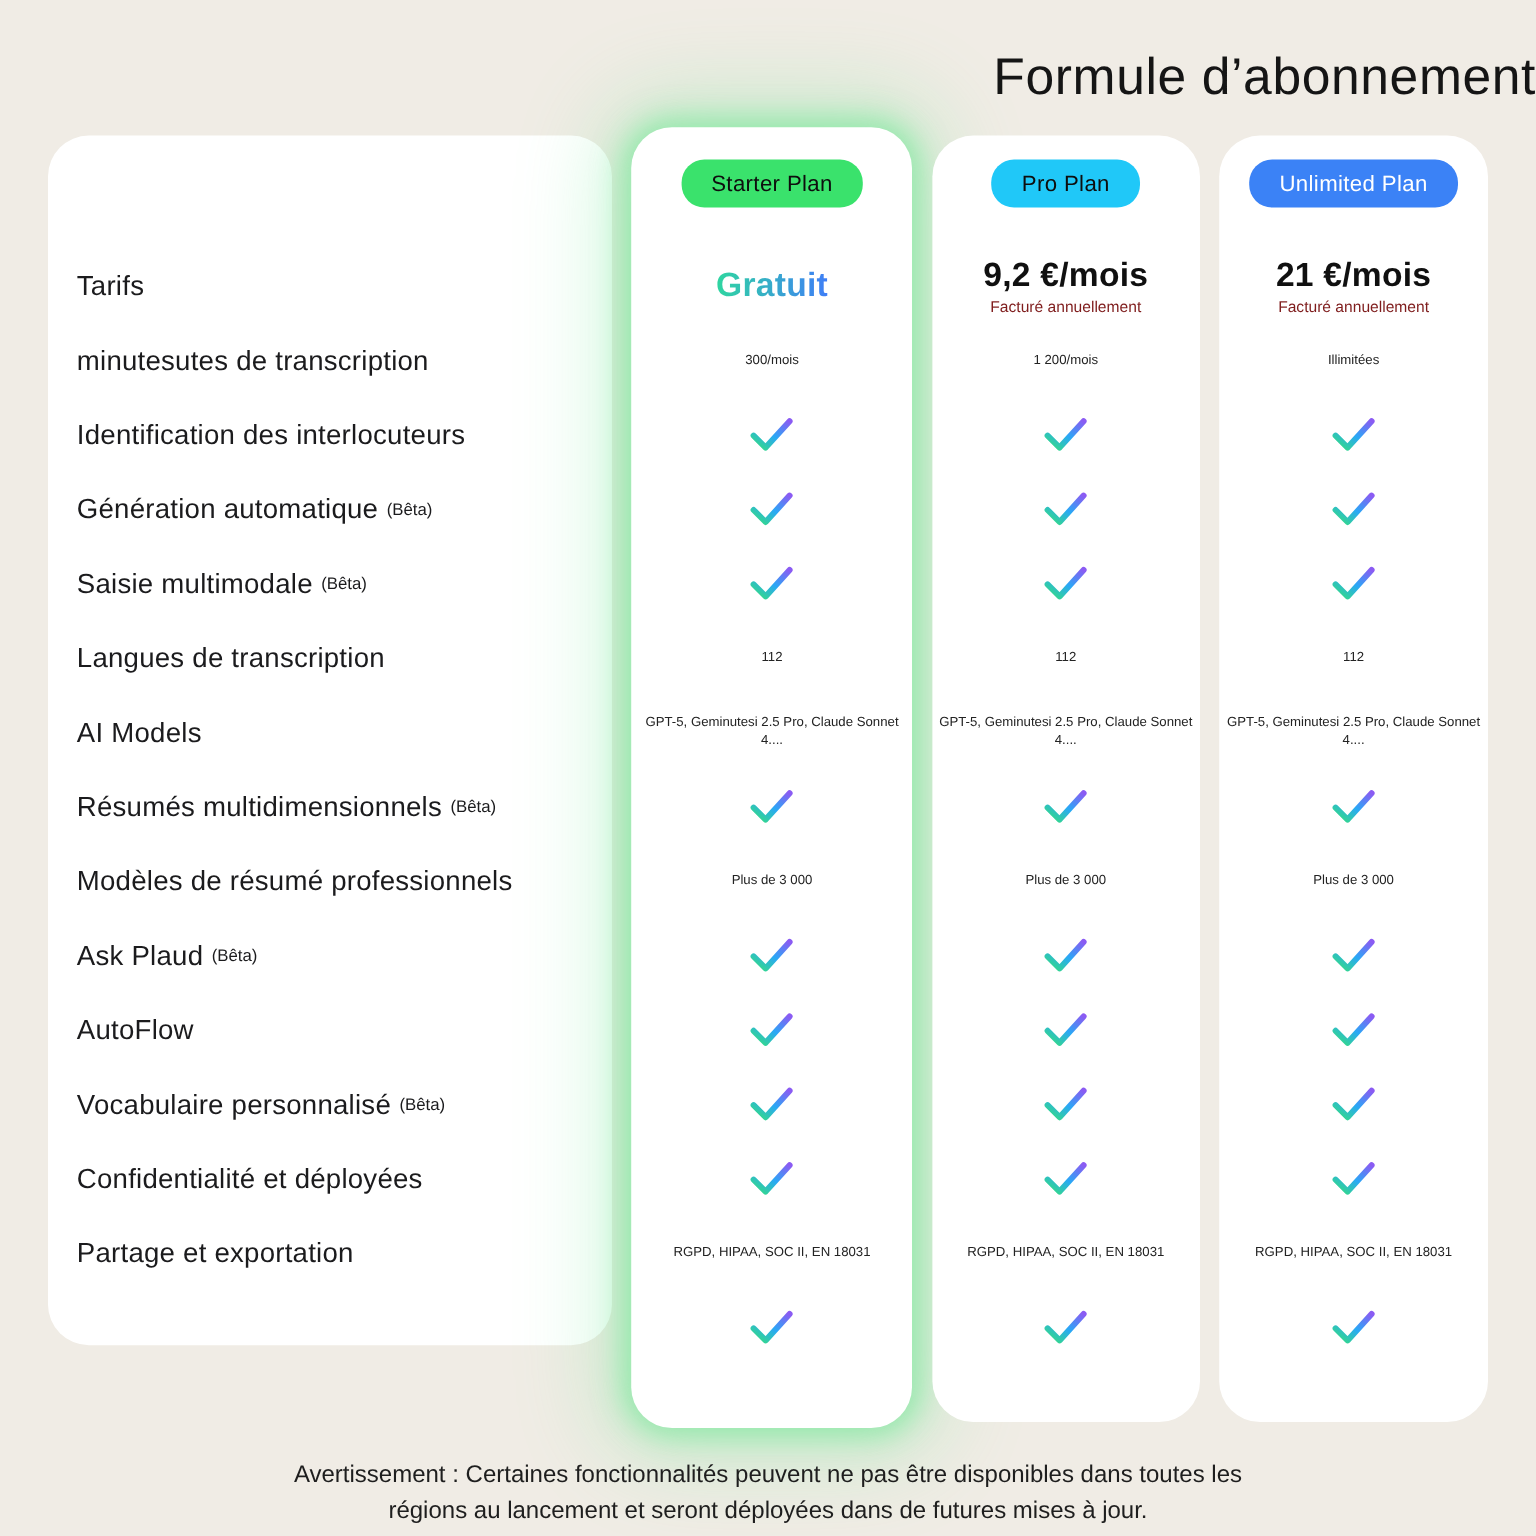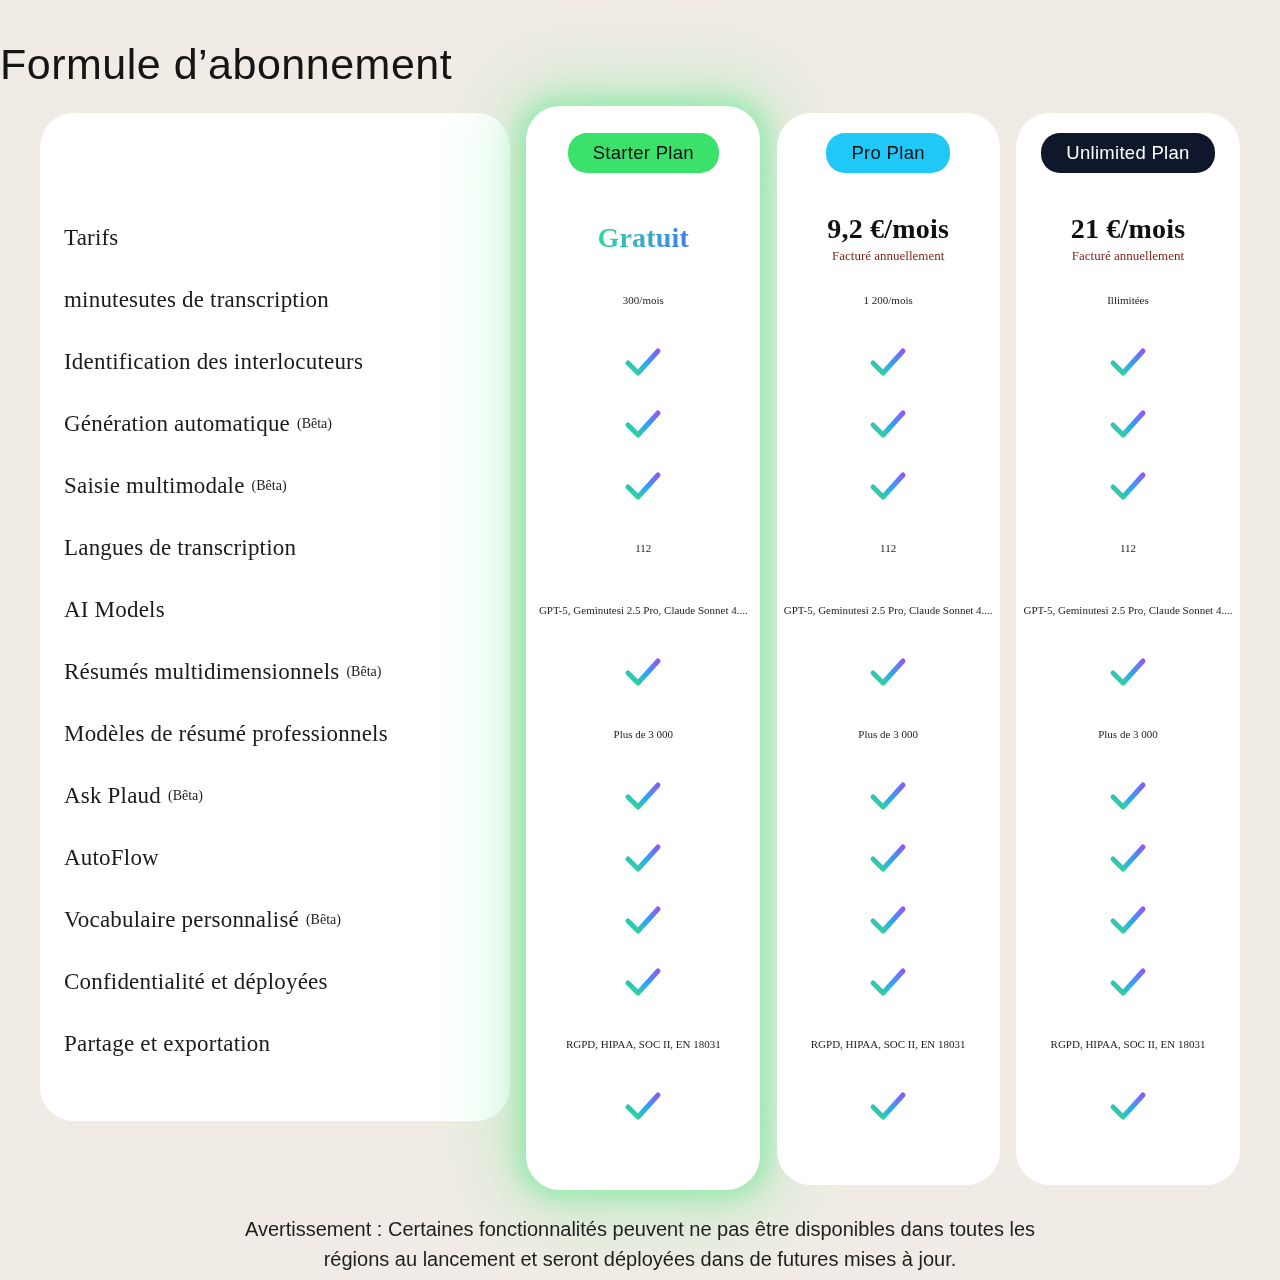--- a/index.html
+++ b/index.html
@@ -3,21 +3,21 @@
 <meta charset="utf-8">
 <style>
   html, body { margin: 0; padding: 0; }
   body {
     width: 1280px; height: 1280px;
     background: #f0ece5;
     font-family: "Liberation Sans", sans-serif;
     overflow: hidden;
   }
   .title {
-    text-align: left;
+    text-align: right;
     font-size: 43px;
     font-weight: 500;
     color: #151515;
     letter-spacing: 0.5px;
     margin: 40px 0 24px 0;
   }
   .table {
     width: 1200px;
     margin: 0 auto;
     display: flex;
@@ -41,21 +41,20 @@
     border-radius: 19px;
     font-size: 18.5px;
     font-weight: 500;
     letter-spacing: 0.3px;
     white-space: nowrap;
   }
   .row {
     height: 62px;
     display: flex; align-items: center; justify-content: center;
     text-align: center;
-    font-family: Liberation Serif, serif;
   }
   .label-row { justify-content: flex-start; text-align: left; padding-left: 24px; }
   .feature-label { font-size: 23px; color: #1b1b1d; letter-spacing: 0.2px; }
   .beta { font-size: 14px; margin-left: 7px; color: #1b1b1d; }
   .value-text { font-size: 11px; color: #232323; line-height: 1.32; padding: 0 6px; }
   .price-wrap { display: flex; flex-direction: column; align-items: center; }
   .price { font-size: 28px; font-weight: bold; color: #101010; letter-spacing: 0.2px; }
   .price-sub { font-size: 13px; color: #7f1d1d; margin-top: 3px; }
   .gradient-text {
     -webkit-background-clip: text;
@@ -271,21 +270,21 @@
           <div class="value-text">RGPD, HIPAA, SOC II, EN 18031</div>
         </div>
         <div class="row value-row">
           <svg viewBox="0 0 40 30" class="check">
             <path d="M5 16 L15 26 L35 4" fill="none" stroke="url(#ckg)" stroke-width="5" stroke-linecap="round" stroke-linejoin="round"></path>
           </svg>
         </div>
       </div>
       <div class="card plan-card plan-unlimited">
         <div class="card-header">
-          <div class="pill" style="background: #0f172a; color: rgb(255, 255, 255);">Unlimited Plan</div>
+          <div class="pill" style="background: #3b82f6; color: rgb(255, 255, 255);">Unlimited Plan</div>
         </div>
         <div class="row value-row">
           <div class="price-wrap">
             <div class="price">21 €/mois</div>
             <div class="price-sub">Facturé annuellement</div>
           </div>
         </div>
         <div class="row value-row">
           <div class="value-text">Illimitées</div>
         </div>

